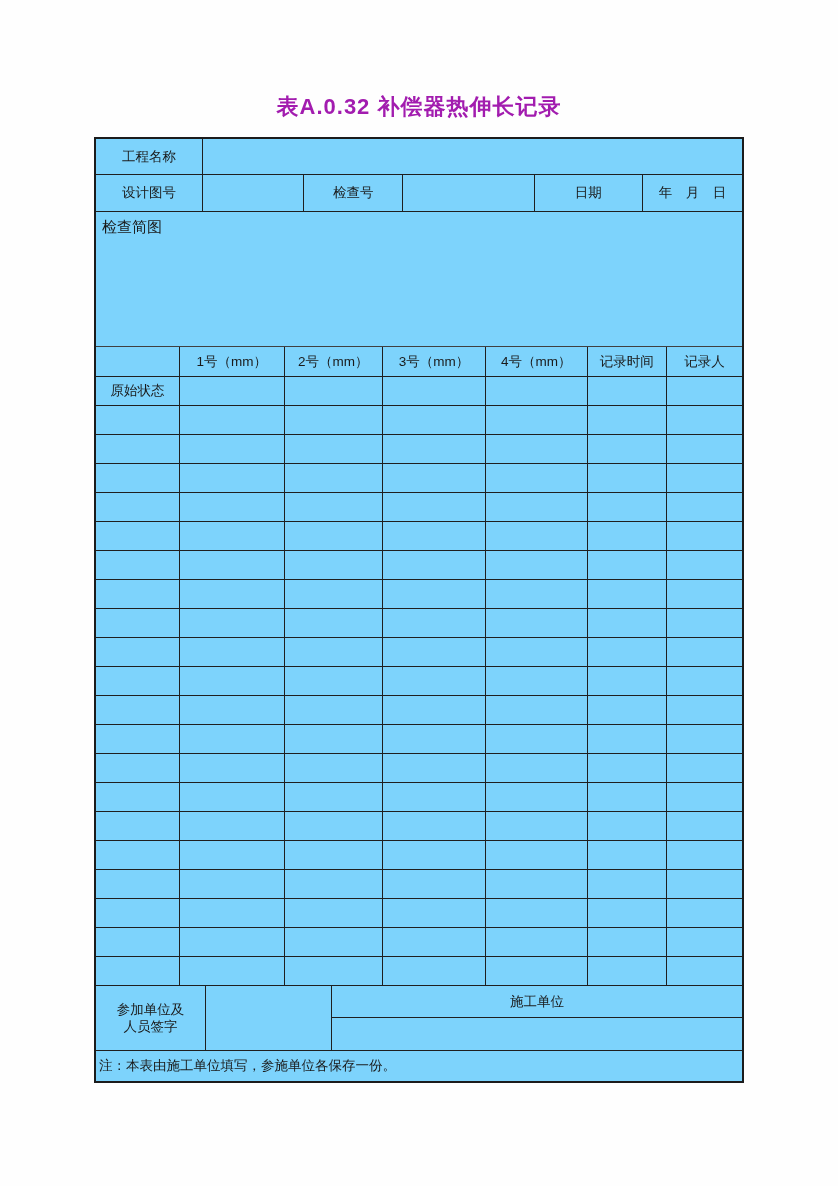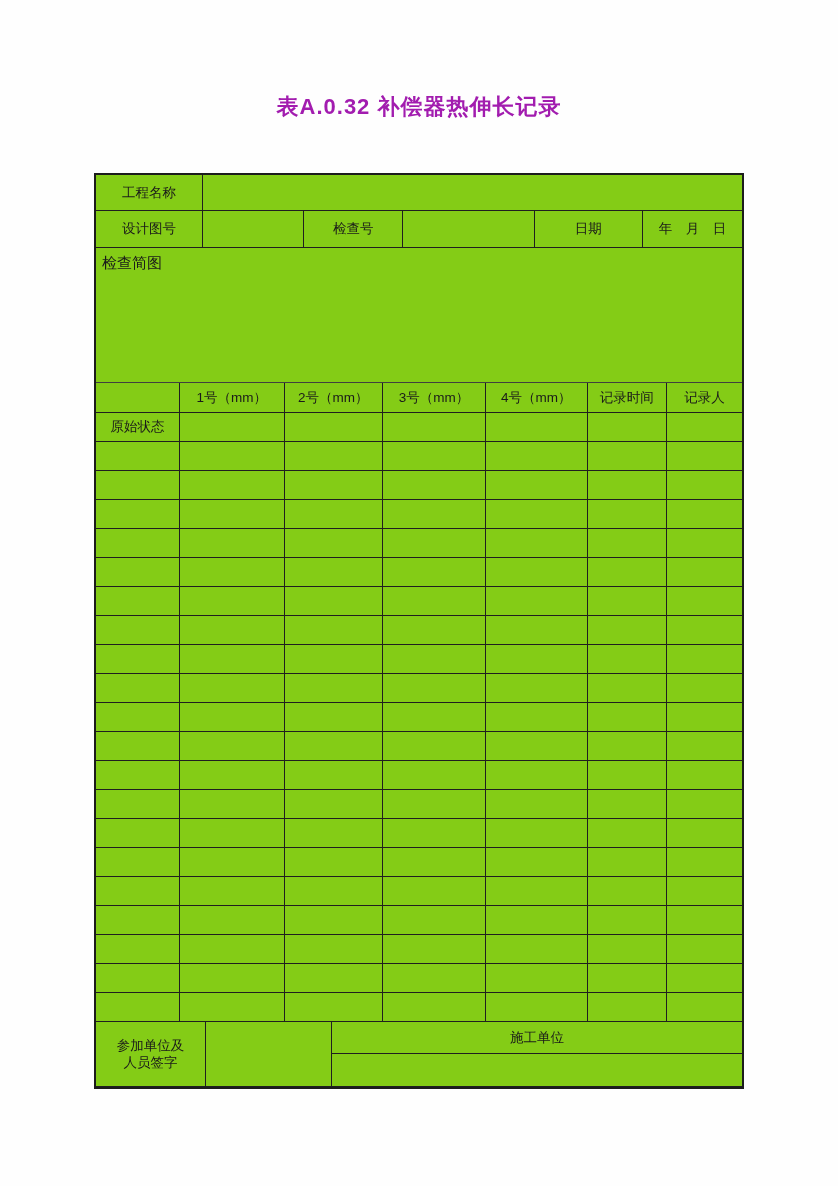--- a/index.html
+++ b/index.html
@@ -23,22 +23,21 @@
     font-weight: bold;
     letter-spacing: 1px;
     color: #a21caf;
   }
   .form {
     position: absolute;
     left: 94px;
     top: 137px;
     width: 650px;
     border: 2px solid #1c1c1c;
-    background: #84cc16;
-    margin-top: 36px;
+    background: #7dd3fc;
   }
   .row { display: flex; border-bottom: 1px solid #1f1f1f; }
   .cell {
     border-right: 1px solid #1f1f1f;
     display: flex;
     align-items: center;
     justify-content: center;
     font-size: 13.5px;
     overflow: hidden;
   }
@@ -350,15 +349,18 @@
         <div class="sig-col sc2">
           <div class="sig-blank"></div>
         </div>
         <div class="sig-col sc4">
           <div class="sig-head">施工单位</div>
           <div class="sig-blank"></div>
         </div>
       </div>
     </div>
 
+    <div class="row r-note">
+      <div class="cell flex1">注：本表由施工单位填写，参施单位各保存一份。</div>
+    </div>
 
   </div>
 </div>
 
 </body></html>

